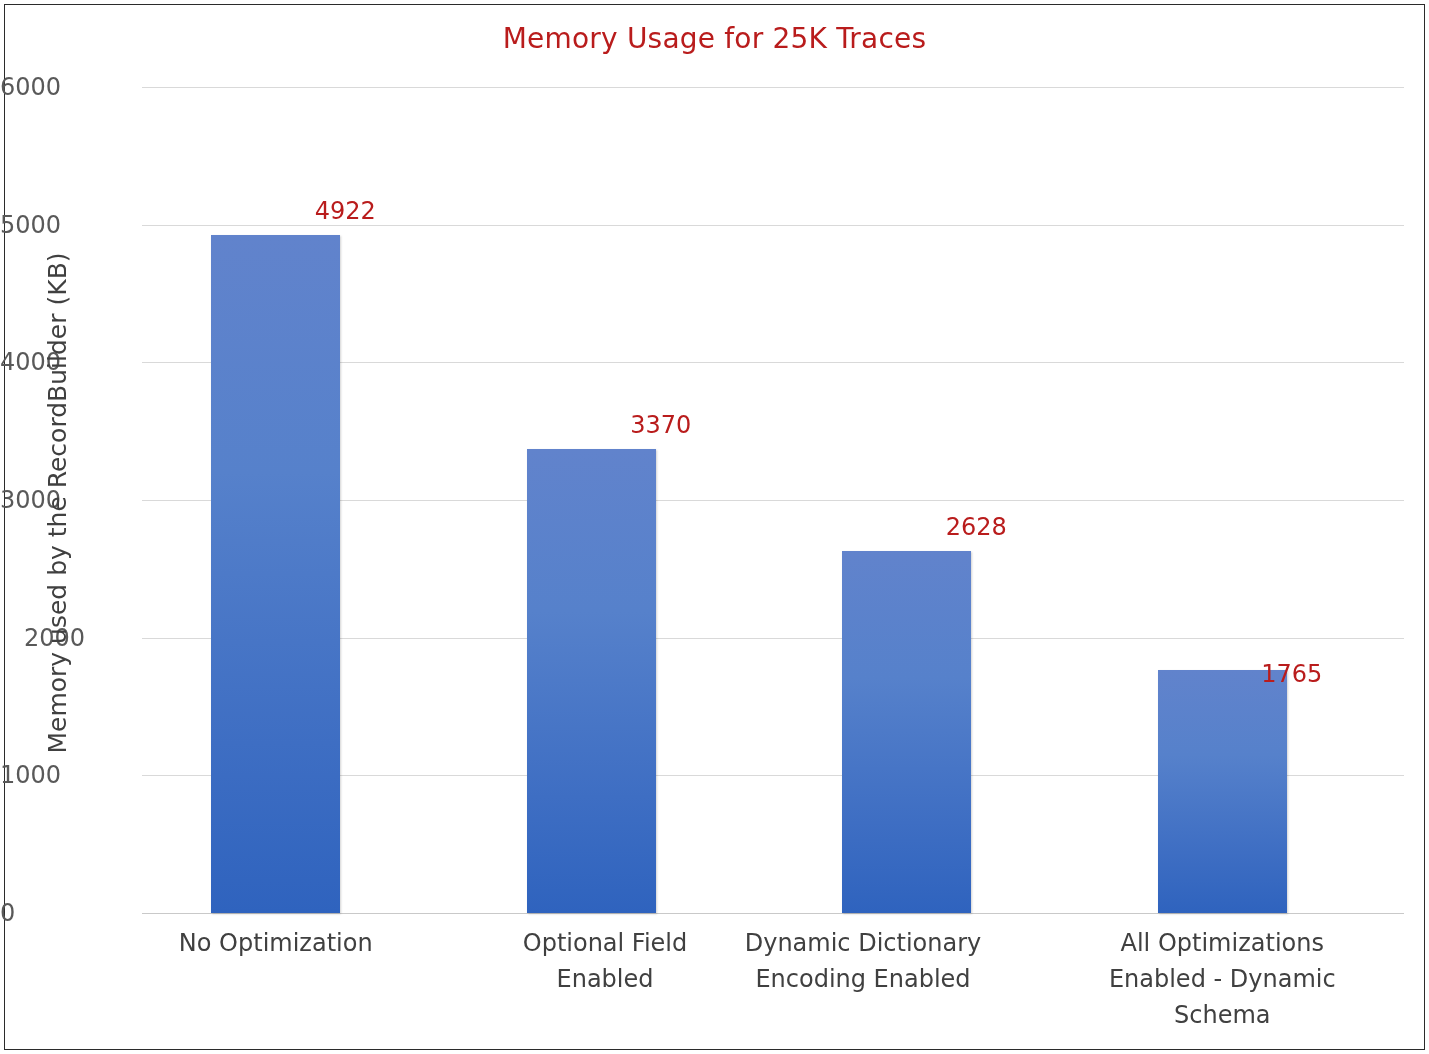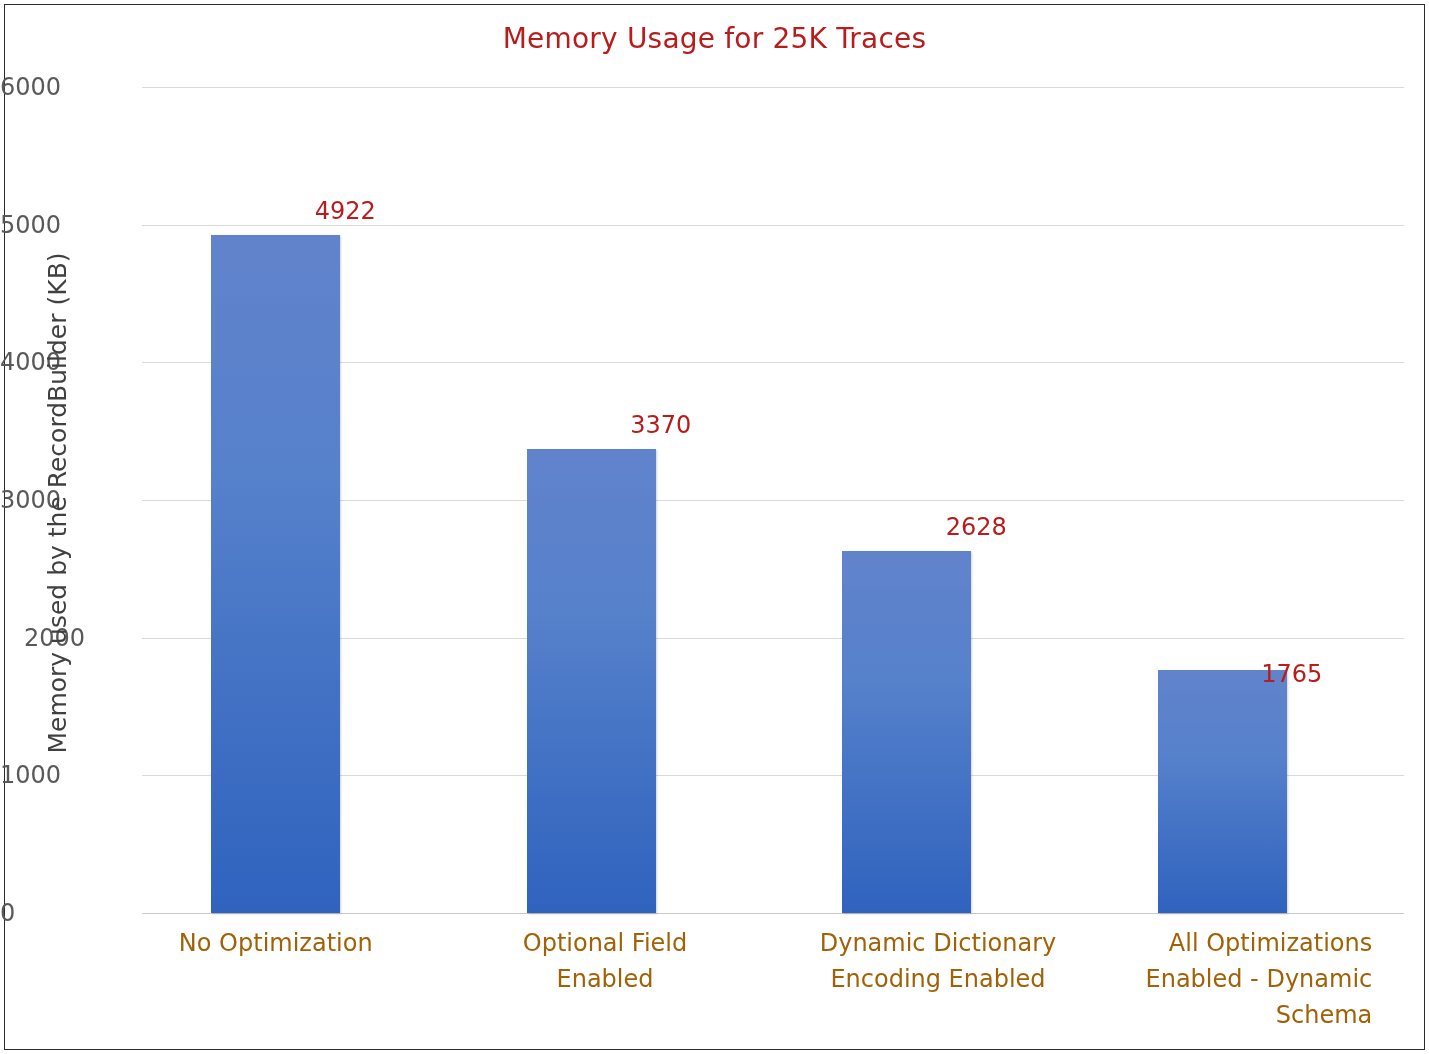--- a/index.html
+++ b/index.html
@@ -93,21 +93,21 @@
     font-family: "DejaVu Sans", "Liberation Sans", sans-serif;
     white-space: nowrap;
   }
   
   .x-cat-label {
     position: absolute;
     top: 925px;
     text-align: center;
     font-size: 24px;
     line-height: 36px;
-    color: #a16207;
+    color: #404040;
     font-family: "DejaVu Sans", "Liberation Sans", sans-serif;
   }
 </style>
 </head>
 <body>
 
 <div id="chart-frame">
 
   <div id="outer-border"></div>
 
@@ -150,24 +150,24 @@
       <div class="bar-value" style="left: 1122.25px; width: 200px; top: 632.018px; margin-top: 28px;">1765</div>
     </div>
   <div id="x-labels">
       <div class="x-cat-label" style="left: 125.75px; width: 300px;">
         <div>No Optimization</div>
       </div>
       <div class="x-cat-label" style="left: 455px; width: 300px;">
         <div>Optional Field</div>
         <div>Enabled</div>
       </div>
-      <div class="x-cat-label" style="left: 788px; width: 300px;">
+      <div class="x-cat-label" style="left: 713px; width: 300px;">
         <div>Dynamic Dictionary</div>
         <div>Encoding Enabled</div>
       </div>
-      <div class="x-cat-label" style="left: 1072.25px; width: 300px; text-align: right;">
+      <div class="x-cat-label" style="left: 1072.25px; width: 300px;">
         <div>All Optimizations</div>
         <div>Enabled - Dynamic</div>
         <div>Schema</div>
       </div>
     </div>
 
 </div>
 
 </body></html>

